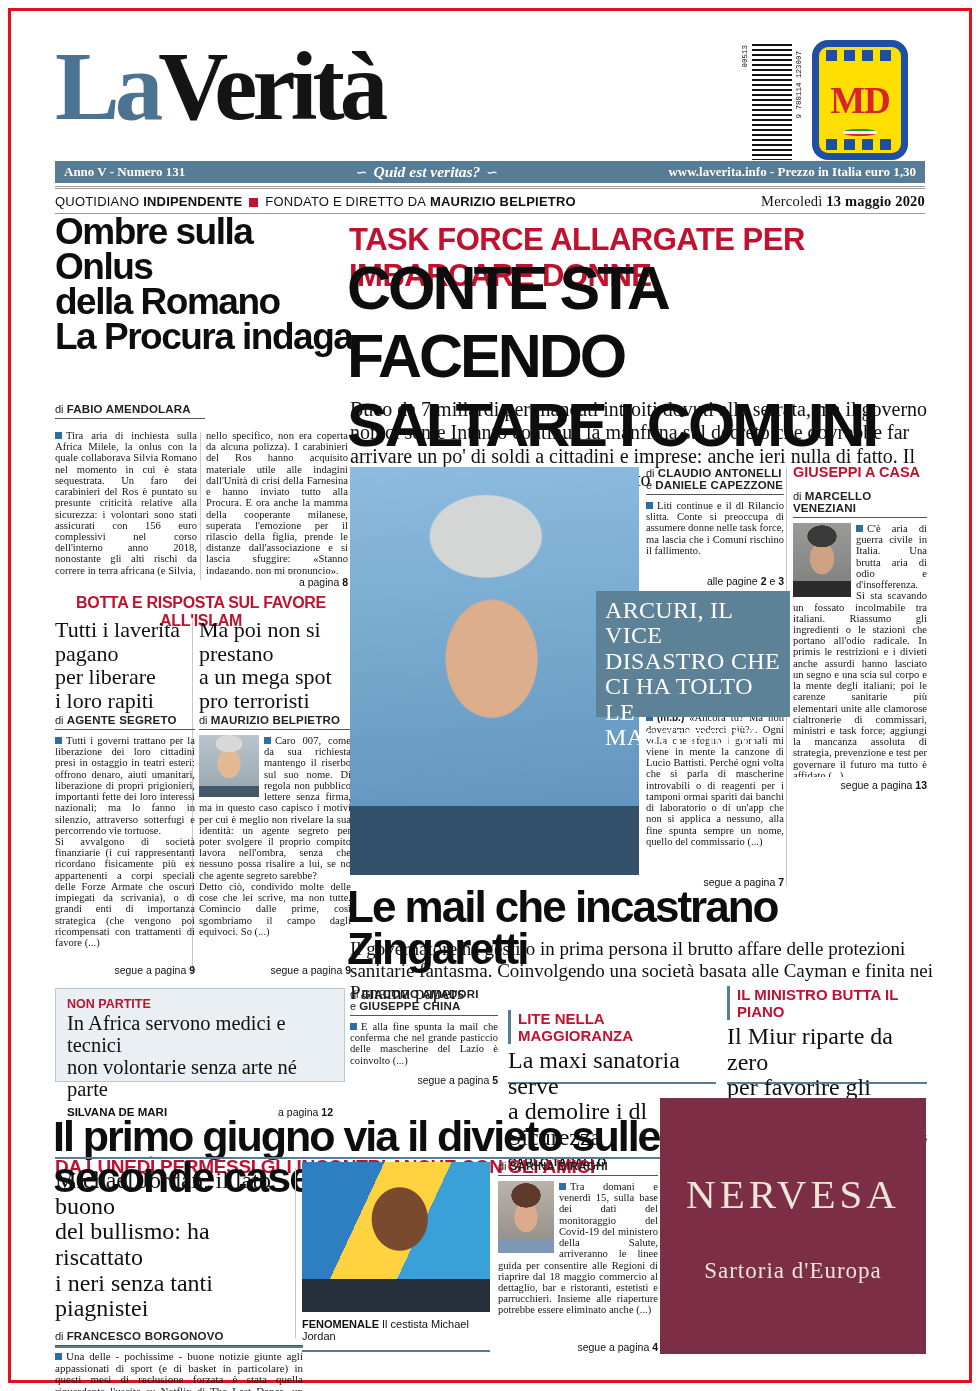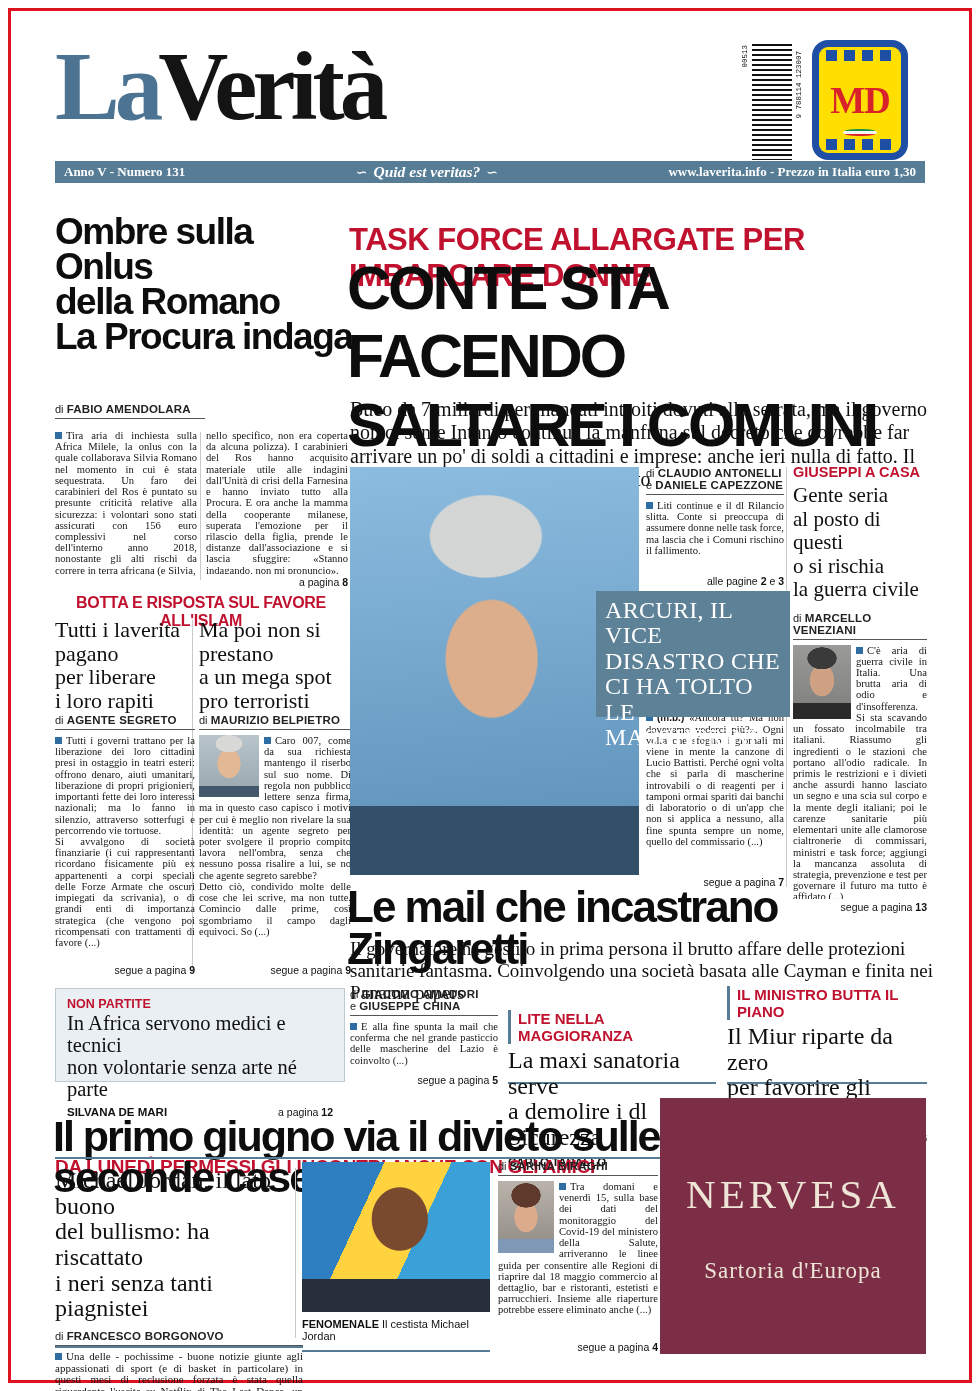--- a/index.html
+++ b/index.html
@@ -119,20 +119,24 @@
       <div class="md-tabs b"></div>
     </div>
   </div>
 
   <div class="abs band" style="left:55px;top:161px;width:852px;height:22px;">
     <span>Anno V - Numero 131</span>
     <span class="motto"><span class="orn">∽</span><span>Quid est veritas?</span><span class="orn">∽</span></span>
     <span>www.laverita.info - Prezzo in Italia euro 1,30</span>
   </div>
 
+  <div class="abs strip" style="left:55px;top:186px;width:870px;height:24px;">
+    <span><span>QUOTIDIANO</span>&nbsp;<b>INDIPENDENTE</b><span class="sq"></span><span>FONDATO E DIRETTO DA</span>&nbsp;<b>MAURIZIO BELPIETRO</b></span>
+    <span class="date"><span>Mercoledì</span>&nbsp;<b>13 maggio 2020</b></span>
+  </div>
 
   <div class="abs hl-sans" style="left:55px;top:214px;width:298px;font-size:37px;letter-spacing:-1.5px;">Ombre sulla Onlus
 della Romano
 La Procura indaga</div>
   <div class="abs byline" style="left:55px;top:403px;width:150px;"><span>di</span> <b>FABIO AMENDOLARA</b></div>
   <div class="abs bodytxt" style="left:55px;top:430px;width:142px;height:152px;"><span class="bu"></span><span class="tx">Tira aria di inchiesta sulla Africa Milele, la onlus con la quale collaborava Silvia Romano nel momento in cui è stata sequestrata. Un faro dei carabinieri del Ros è puntato su presunte criticità relative alla sicurezza: i volontari sono stati assicurati con 156 euro complessivi nel corso dell'interno anno 2018, nonostante gli alti rischi da correre in terra africana (e Silvia,</span></div>
   <div class="abs vdiv" style="left:200px;top:432px;height:148px;"></div>
   <div class="abs story" style="left:206px;top:430px;width:142px;height:158px;">
     <div class="bodytxt grow"><span class="tx">nello specifico, non era coperta da alcuna polizza). I carabinieri del Ros hanno acquisito materiale utile alle indagini dall'Unità di crisi della Farnesina e hanno inviato tutto alla Procura. E ora anche la mamma della cooperante milanese, superata l'emozione per il rilascio della figlia, prende le distanze dall'associazione e si lascia sfuggire: «Stanno indagando, non mi pronuncio».</span></div>
     <div class="pgline"><span>a pagina</span> <b>8</b></div>
@@ -182,24 +186,20 @@
 
   <div class="abs story" style="left:646px;top:712px;width:138px;height:176px;">
     <div class="bodytxt grow"><span class="bu"></span><b style="font-family:'Liberation Sans',sans-serif;font-size:10px;">(m.b.)</b> <span class="tx">«Ancora tu? Ma non dovevamo vederci più?». Ogni volta che sfoglio i giornali mi viene in mente la canzone di Lucio Battisti. Perché ogni volta che si parla di mascherine introvabili o di reagenti per i tamponi ormai spariti dai banchi di laboratorio o di un'app che non si applica a nessuno, alla fine spunta sempre un nome, quello del commissario (...)</span></div>
     <div class="pgline"><span>segue a pagina</span> <b>7</b></div>
   </div>
 
   <div class="abs vdiv" style="left:786px;top:467px;height:420px;"></div>
 
   <div class="abs" style="left:793px;top:464px;width:134px;">
     <div class="kick" style="font-size:14.5px;">GIUSEPPI A CASA</div>
-    <div class="hl-serif" style="font-size:21px;margin-top:4px;line-height:1.12;">Gente seria
-al posto di questi
-o si rischia
-la guerra civile</div>
     <div class="byline" style="margin-top:10px;"><span>di</span> <b>MARCELLO VENEZIANI</b></div>
     <div class="story" style="height:268px;">
       <div class="bodytxt grow"><span class="ph ph-sm ph-veneziani"></span><span class="bu"></span><span class="tx">C'è aria di guerra civile in Italia. Una brutta aria di odio e d'insofferenza. Si sta scavando un fossato incolmabile tra italiani. Riassumo gli ingredienti o le stazioni che portano all'odio radicale. In primis le restrizioni e i divieti anche assurdi hanno lasciato un segno e una scia sul corpo e la mente degli italiani; poi le carenze sanitarie più elementari unite alle clamorose cialtronerie di commissari, ministri e task force; aggiungi la mancanza assoluta di strategia, prevenzione e test per governare il futuro ma tutto è affidato (...)</span></div>
       <div class="pgline"><span>segue a pagina</span> <b>13</b></div>
     </div>
   </div>
 
   <div class="abs hl-sans" style="left:347px;top:886px;width:600px;font-size:44px;letter-spacing:-2px;">Le mail che incastrano Zingaretti</div>
   <div class="abs deck" style="left:350px;top:938px;width:588px;font-size:19px;">Il governatore ha gestito in prima persona il brutto affare delle protezioni sanitarie fantasma. Coinvolgendo una società basata alle Cayman e finita nei Panama papers</div>
 

